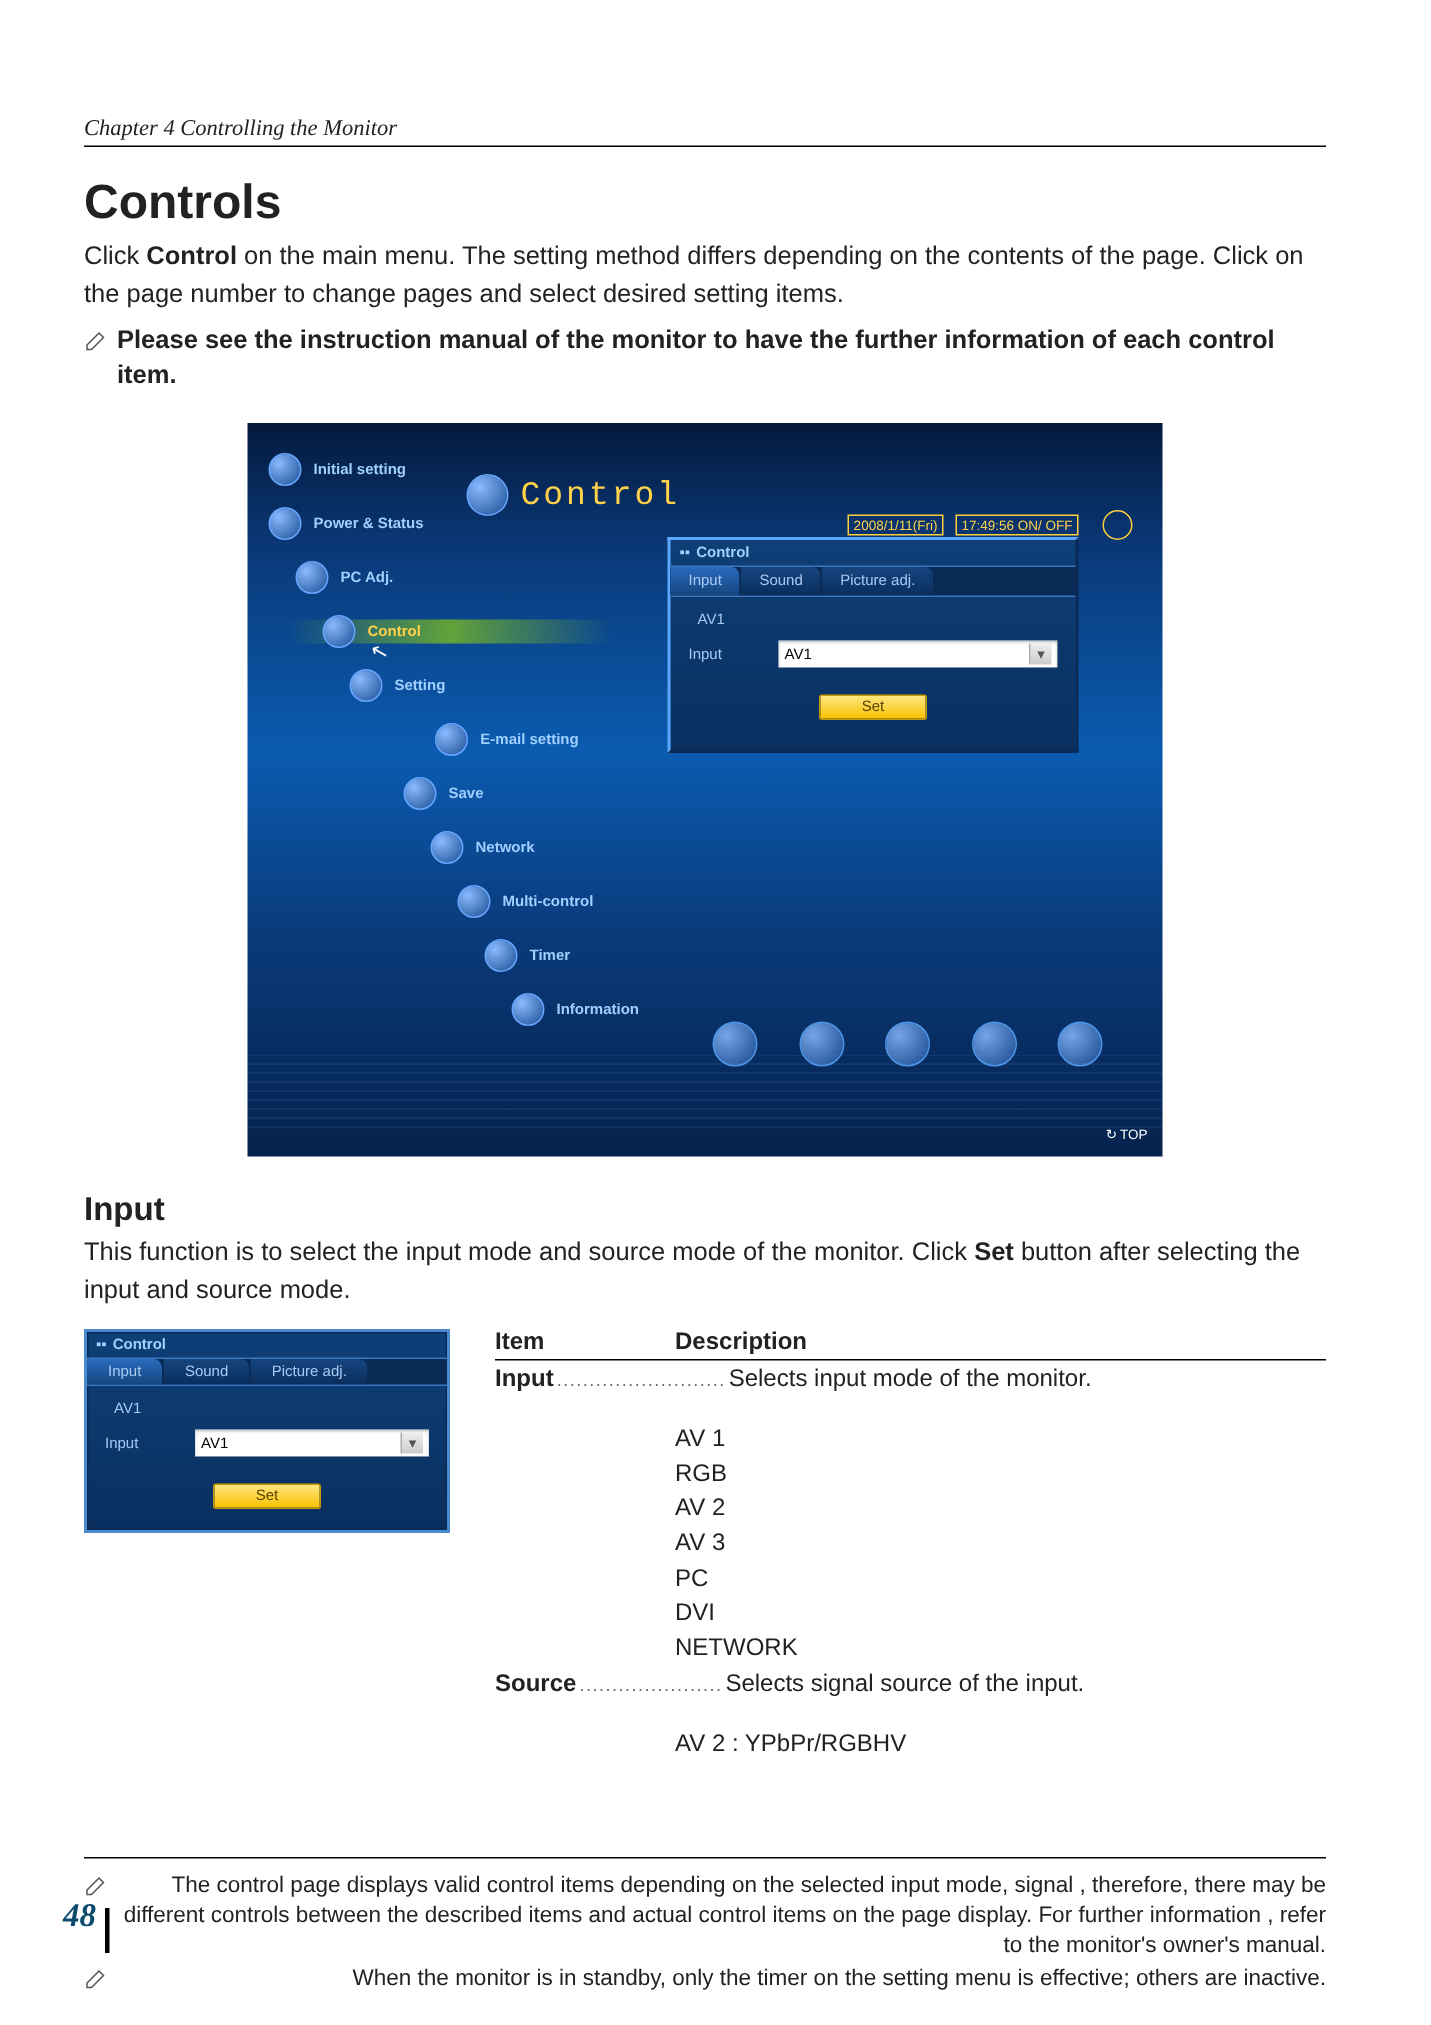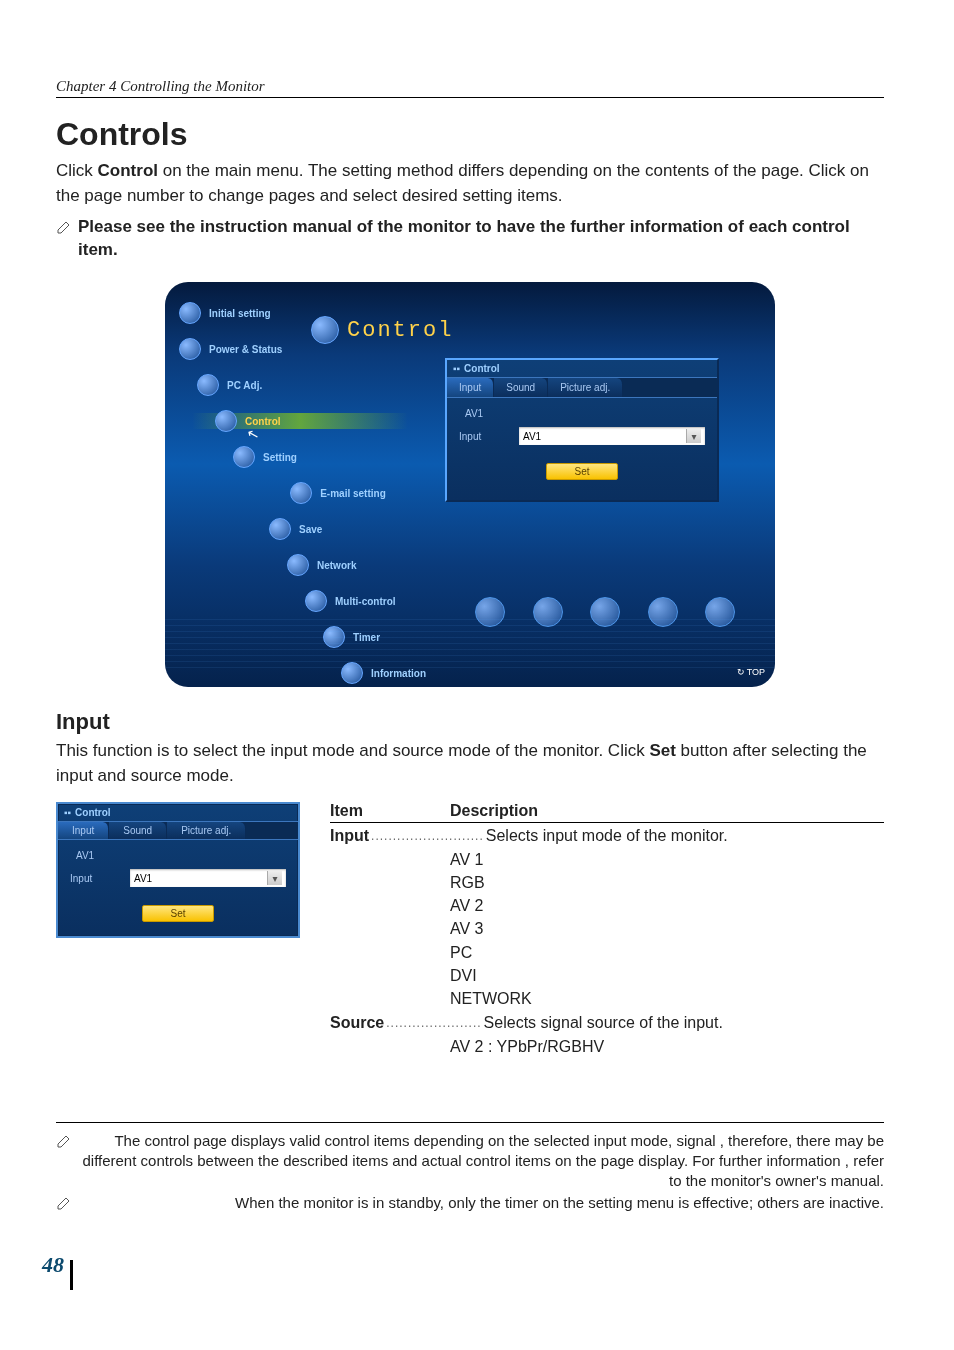--- a/index.html
+++ b/index.html
@@ -45,28 +45,27 @@
     line-height: 1.35;
   }
   .note-icon {
     flex: 0 0 16px;
     height: 16px;
     margin-top: 3px;
   }
   
   .big-shot {
     width: 610px;
-    height: 405px;
+    height: 489px;
     margin: 16px auto 22px auto;
     background: linear-gradient(#041a3d 0%, #0a3a7a 18%, #0b5bb0 45%, #0a3a7a 70%, #05224c 100%);
     position: relative;
     color: #cfe4ff;
     font-size: 10px;
     overflow: hidden;
-    border-radius: 23px;
   }
   .big-shot .menu {
     position: absolute;
     left: 0;
     top: 10px;
     width: 260px;
   }
   .menu-item {
     display: flex;
     align-items: center;
@@ -301,20 +300,21 @@
     color: #666;
     letter-spacing: 1px;
     font-size: 12px;
     align-self: center;
     padding: 0 2px;
   }
   .option-list {
     margin-left: 120px;
     font-size: 16px;
     line-height: 1.45;
+    margin-top: 16px;
   }
   .footer-rule {
     border-top: 1px solid #000;
     margin-top: 64px;
     padding-top: 8px;
   }
   .foot-note {
     display: flex;
     align-items: flex-start;
     gap: 6px;
@@ -410,20 +410,27 @@
         </div>
 
     </div>
     <div class="cursor">↖</div>
 
     <div class="control-title">
       <div class="mi"></div>
       <span>Control</span>
     </div>
 
+    <div class="clock-area">
+      <span class="clock-text">2008/1/11(Fri)</span>
+      <span class="clock-text">
+        <span>17:49:56</span>&nbsp;<span>ON/ OFF</span>
+      </span>
+      <div class="clock-glyph"></div>
+    </div>
 
     <div class="panel">
       <div class="panel-title">
           <span>▪▪</span>
           <span>Control</span>
         </div>
       <div class="tabs">
         <div class="tab active">Input</div>
         <div class="tab">Sound</div>
         <div class="tab">Picture adj.</div>

